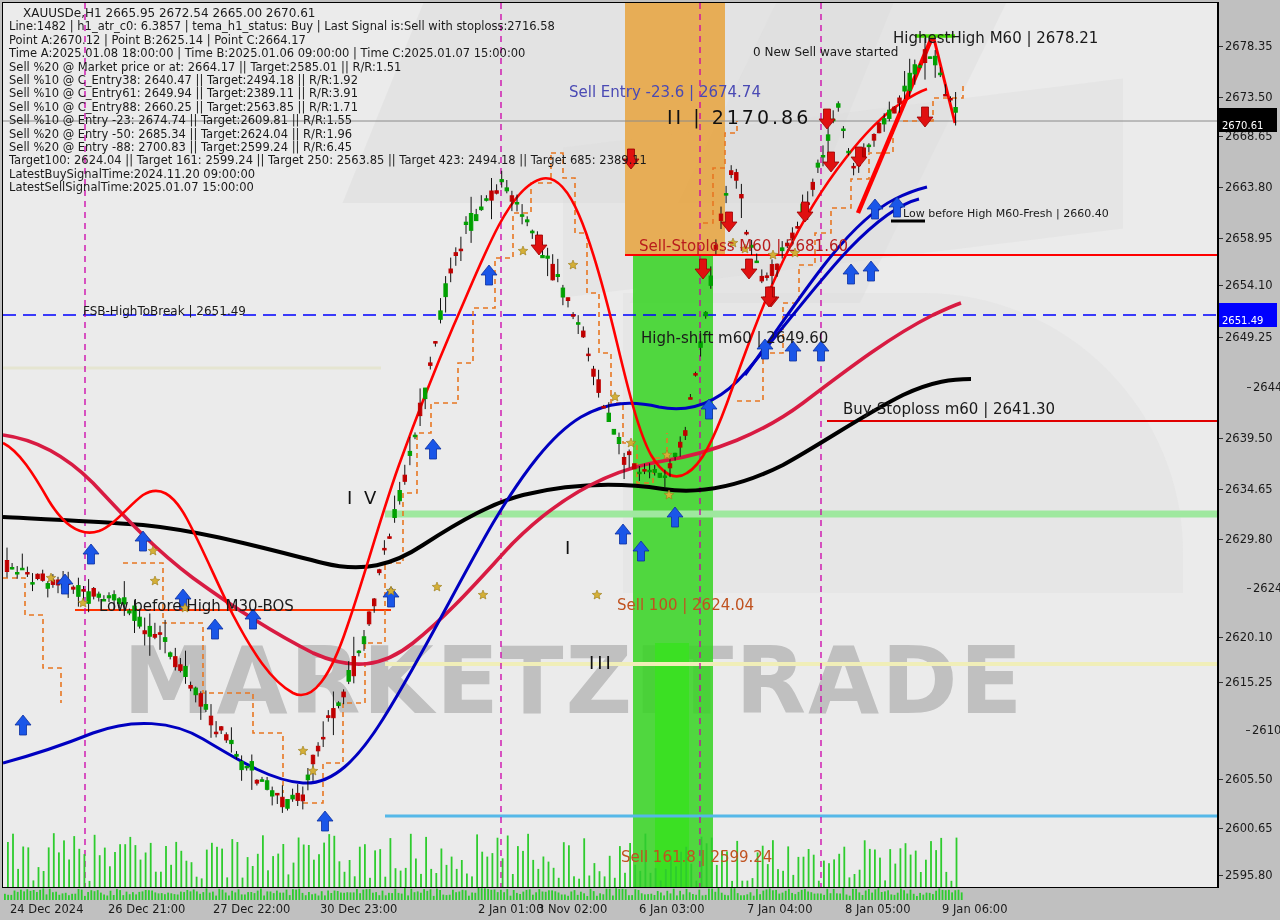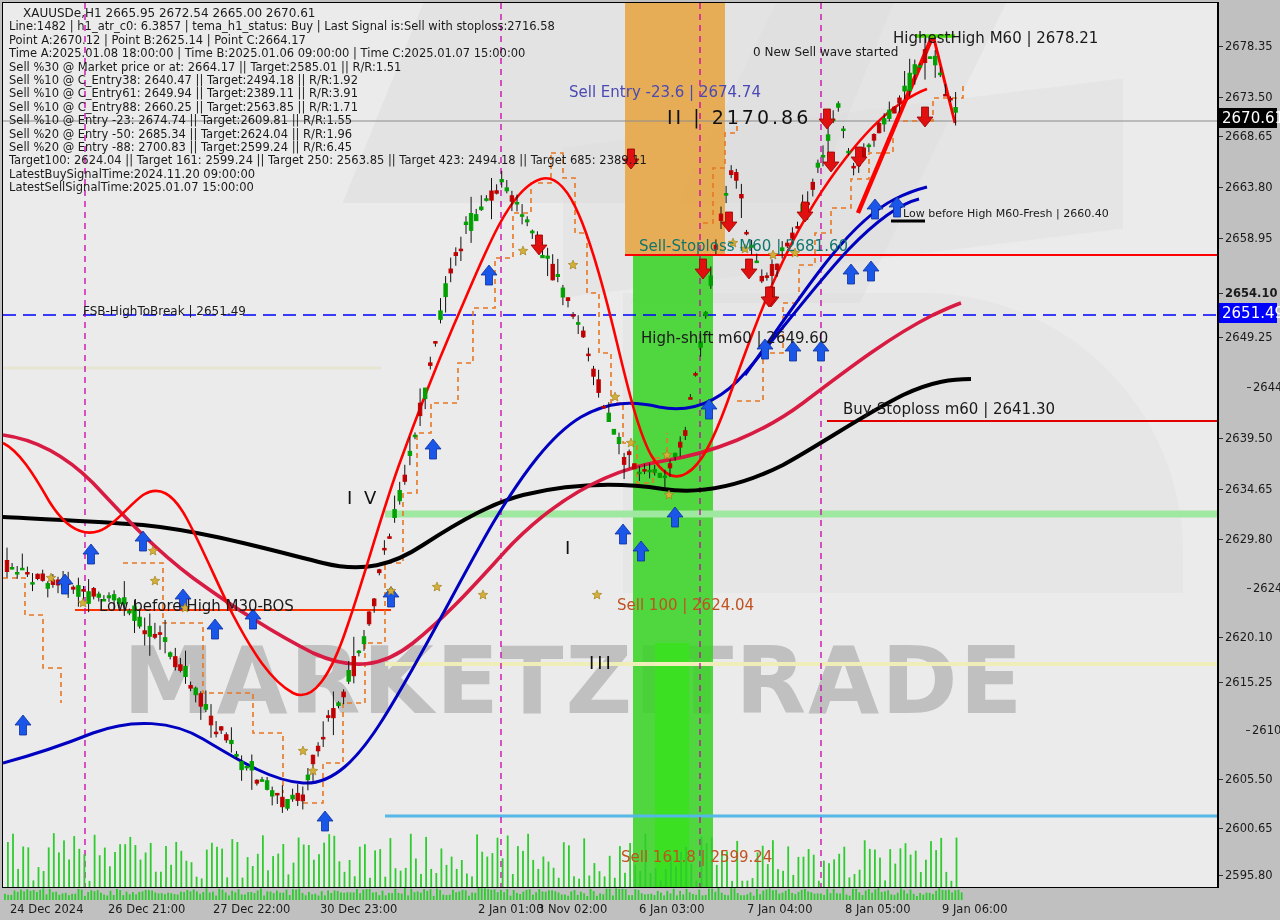--- a/index.html
+++ b/index.html
@@ -16,21 +16,21 @@
   .wm-shape{position:absolute;background:#dcdcdc;opacity:.85;}
 
   
   #hdr{position:absolute;left:6px;top:4px;font-size:11.5px;color:#1a1a1a;line-height:13.4px;white-space:nowrap;z-index:40;font-family:"DejaVu Sans","Liberation Sans",sans-serif;}
   #hdr .sym{padding-left:14px;font-size:12px;}
 
   
   #pscale{position:absolute;left:1218px;top:2px;width:60px;height:886px;background:#c0c0c0;border-left:1px solid #000;box-sizing:border-box;}
   .ptick{position:absolute;left:0;font-size:11.5px;color:#1a1a1a;white-space:nowrap;}
   .ptick .dash{display:inline-block;width:4px;border-top:1px solid #333;vertical-align:middle;margin-right:2px;}
-  .ptag{position:absolute;left:0;width:58px;font-size:15px;padding:1px 0 1px 3px;box-sizing:border-box;}
+  .ptag{position:absolute;left:0;width:58px;font-size:10px;padding:12px 0 1px 3px;box-sizing:border-box;}
   .ptag.black{background:#000;color:#fff;}
   .ptag.blue{background:#0000ff;color:#fff;}
 
   
   #tscale{position:absolute;left:2px;top:888px;width:1276px;height:32px;background:#c0c0c0;}
   #volbar{position:absolute;left:0;top:0;width:1216px;height:12px;}
   .ttick{position:absolute;top:14px;font-size:11.5px;color:#1a1a1a;white-space:nowrap;}
   .lbl{position:absolute;white-space:nowrap;font-size:13px;}
 </style>
 </head>
@@ -721,60 +721,60 @@
             <rect x="947.5" y="877.8" width="1.8" height="8.2" fill="#2ecc2e"></rect>
             <rect x="952.6" y="834.6" width="1.8" height="51.4" fill="#2ecc2e"></rect>
           </g>
         </svg>
 
       <div id="hdr">
         <div class="sym">XAUUSDe,H1  2665.95 2672.54 2665.00 2670.61</div>
         <div>Line:1482 | h1_atr_c0: 6.3857 | tema_h1_status: Buy | Last Signal is:Sell with stoploss:2716.58</div>
         <div>Point A:2670.12 | Point B:2625.14 | Point C:2664.17</div>
         <div>Time A:2025.01.08 18:00:00 | Time B:2025.01.06 09:00:00 | Time C:2025.01.07 15:00:00</div>
-        <div>Sell %30 @ Market price or at: 2664.17 || Target:2585.01 || R/R:1.51</div>
+        <div>Sell %20 @ Market price or at: 2664.17 || Target:2585.01 || R/R:1.51</div>
         <div>Sell %10 @ C_Entry38: 2640.47 ||  Target:2494.18 ||  R/R:1.92</div>
         <div>Sell %10 @ C_Entry61: 2649.94 ||  Target:2389.11 ||  R/R:3.91</div>
         <div>Sell %10 @ C_Entry88: 2660.25 ||  Target:2563.85 ||  R/R:1.71</div>
         <div>Sell %10 @ Entry -23: 2674.74 ||  Target:2609.81 ||  R/R:1.55</div>
         <div>Sell %20 @ Entry -50: 2685.34 ||  Target:2624.04 ||  R/R:1.96</div>
         <div>Sell %20 @ Entry -88: 2700.83 ||  Target:2599.24 ||  R/R:6.45</div>
         <div>Target100: 2624.04 || Target 161: 2599.24 || Target 250: 2563.85 || Target 423: 2494.18 || Target 685: 2389.11</div>
         <div>LatestBuySignalTime:2024.11.20 09:00:00</div>
         <div>LatestSellSignalTime:2025.01.07 15:00:00</div>
       </div>
 
       <div id="annos">
           <div class="lbl" style="left: 750px; top: 42px; color: rgb(26, 26, 26); font-size: 12px;">0 New Sell wave started</div>
           <div class="lbl" style="left: 890px; top: 26px; color: rgb(26, 26, 26); font-size: 15px;">HighestHigh    M60 | 2678.21</div>
           <div class="lbl" style="left: 566px; top: 80px; color: rgb(74, 74, 180); font-size: 15px;">Sell Entry -23.6 | 2674.74</div>
           <div class="lbl" style="left: 664px; top: 103px; color: rgb(17, 17, 17); font-size: 19px; letter-spacing: 3px;">II | 2170.86</div>
           <div class="lbl" style="left: 900px; top: 204px; color: rgb(26, 26, 26); font-size: 11px;">Low before High    M60-Fresh | 2660.40</div>
-          <div class="lbl" style="left: 636px; top: 234px; color: #0f766e; font-size: 15px;">Sell-Stoploss M60 | 2681.60</div>
+          <div class="lbl" style="left: 636px; top: 234px; color: #b91c1c; font-size: 15px;">Sell-Stoploss M60 | 2681.60</div>
           <div class="lbl" style="left: 80px; top: 301px; color: rgb(26, 26, 26); font-size: 12px;">FSB-HighToBreak | 2651.49</div>
           <div class="lbl" style="left: 638px; top: 326px; color: rgb(26, 26, 26); font-size: 15px;">High-shift m60 | 2649.60</div>
           <div class="lbl" style="left: 840px; top: 397px; color: rgb(26, 26, 26); font-size: 15px;">Buy-Stoploss m60 | 2641.30</div>
           <div class="lbl" style="left: 344px; top: 484px; color: rgb(17, 17, 17); font-size: 18px; letter-spacing: 3px;">I V</div>
           <div class="lbl" style="left: 562px; top: 534px; color: rgb(17, 17, 17); font-size: 18px; letter-spacing: 3px;">I</div>
           <div class="lbl" style="left: 614px; top: 593px; color: rgb(192, 82, 31); font-size: 15px;">Sell 100 | 2624.04</div>
           <div class="lbl" style="left: 96px; top: 594px; color: rgb(26, 26, 26); font-size: 15px;">Low before High  M30-BOS</div>
           <div class="lbl" style="left: 586px; top: 649px; color: rgb(17, 17, 17); font-size: 18px; letter-spacing: 3px;">III</div>
           <div class="lbl" style="left: 618px; top: 845px; color: rgb(192, 82, 31); font-size: 15px;">Sell 161.8 | 2599.24</div>
         </div>
 
     </div>
   </div>
 
   <div id="pscale">
       <div class="ptick" style="top: 37px;"><span class="dash"></span>2678.35</div>
       <div class="ptick" style="top: 88px;"><span class="dash"></span>2673.50</div>
       <div class="ptick" style="top: 127px;"><span class="dash"></span>2668.65</div>
       <div class="ptick" style="top: 178px;"><span class="dash"></span>2663.80</div>
       <div class="ptick" style="top: 229px;"><span class="dash"></span>2658.95</div>
-      <div class="ptick" style="top: 284px; font-weight: bold;"><span class="dash"></span>2654.10</div>
+      <div class="ptick" style="top: 276px;"><span class="dash"></span>2654.10</div>
       <div class="ptick" style="top: 328px;"><span class="dash"></span>2649.25</div>
       <div class="ptick" style="top: 378px; padding-left: 28px;"><span class="dash"></span>2644.35</div>
       <div class="ptick" style="top: 429px;"><span class="dash"></span>2639.50</div>
       <div class="ptick" style="top: 480px;"><span class="dash"></span>2634.65</div>
       <div class="ptick" style="top: 530px;"><span class="dash"></span>2629.80</div>
       <div class="ptick" style="top: 579px; padding-left: 28px;"><span class="dash"></span>2624.95</div>
       <div class="ptick" style="top: 628px;"><span class="dash"></span>2620.10</div>
       <div class="ptick" style="top: 673px;"><span class="dash"></span>2615.25</div>
       <div class="ptick" style="top: 721px; padding-left: 27px;"><span class="dash"></span>2610.40</div>
       <div class="ptick" style="top: 770px;"><span class="dash"></span>2605.50</div>

